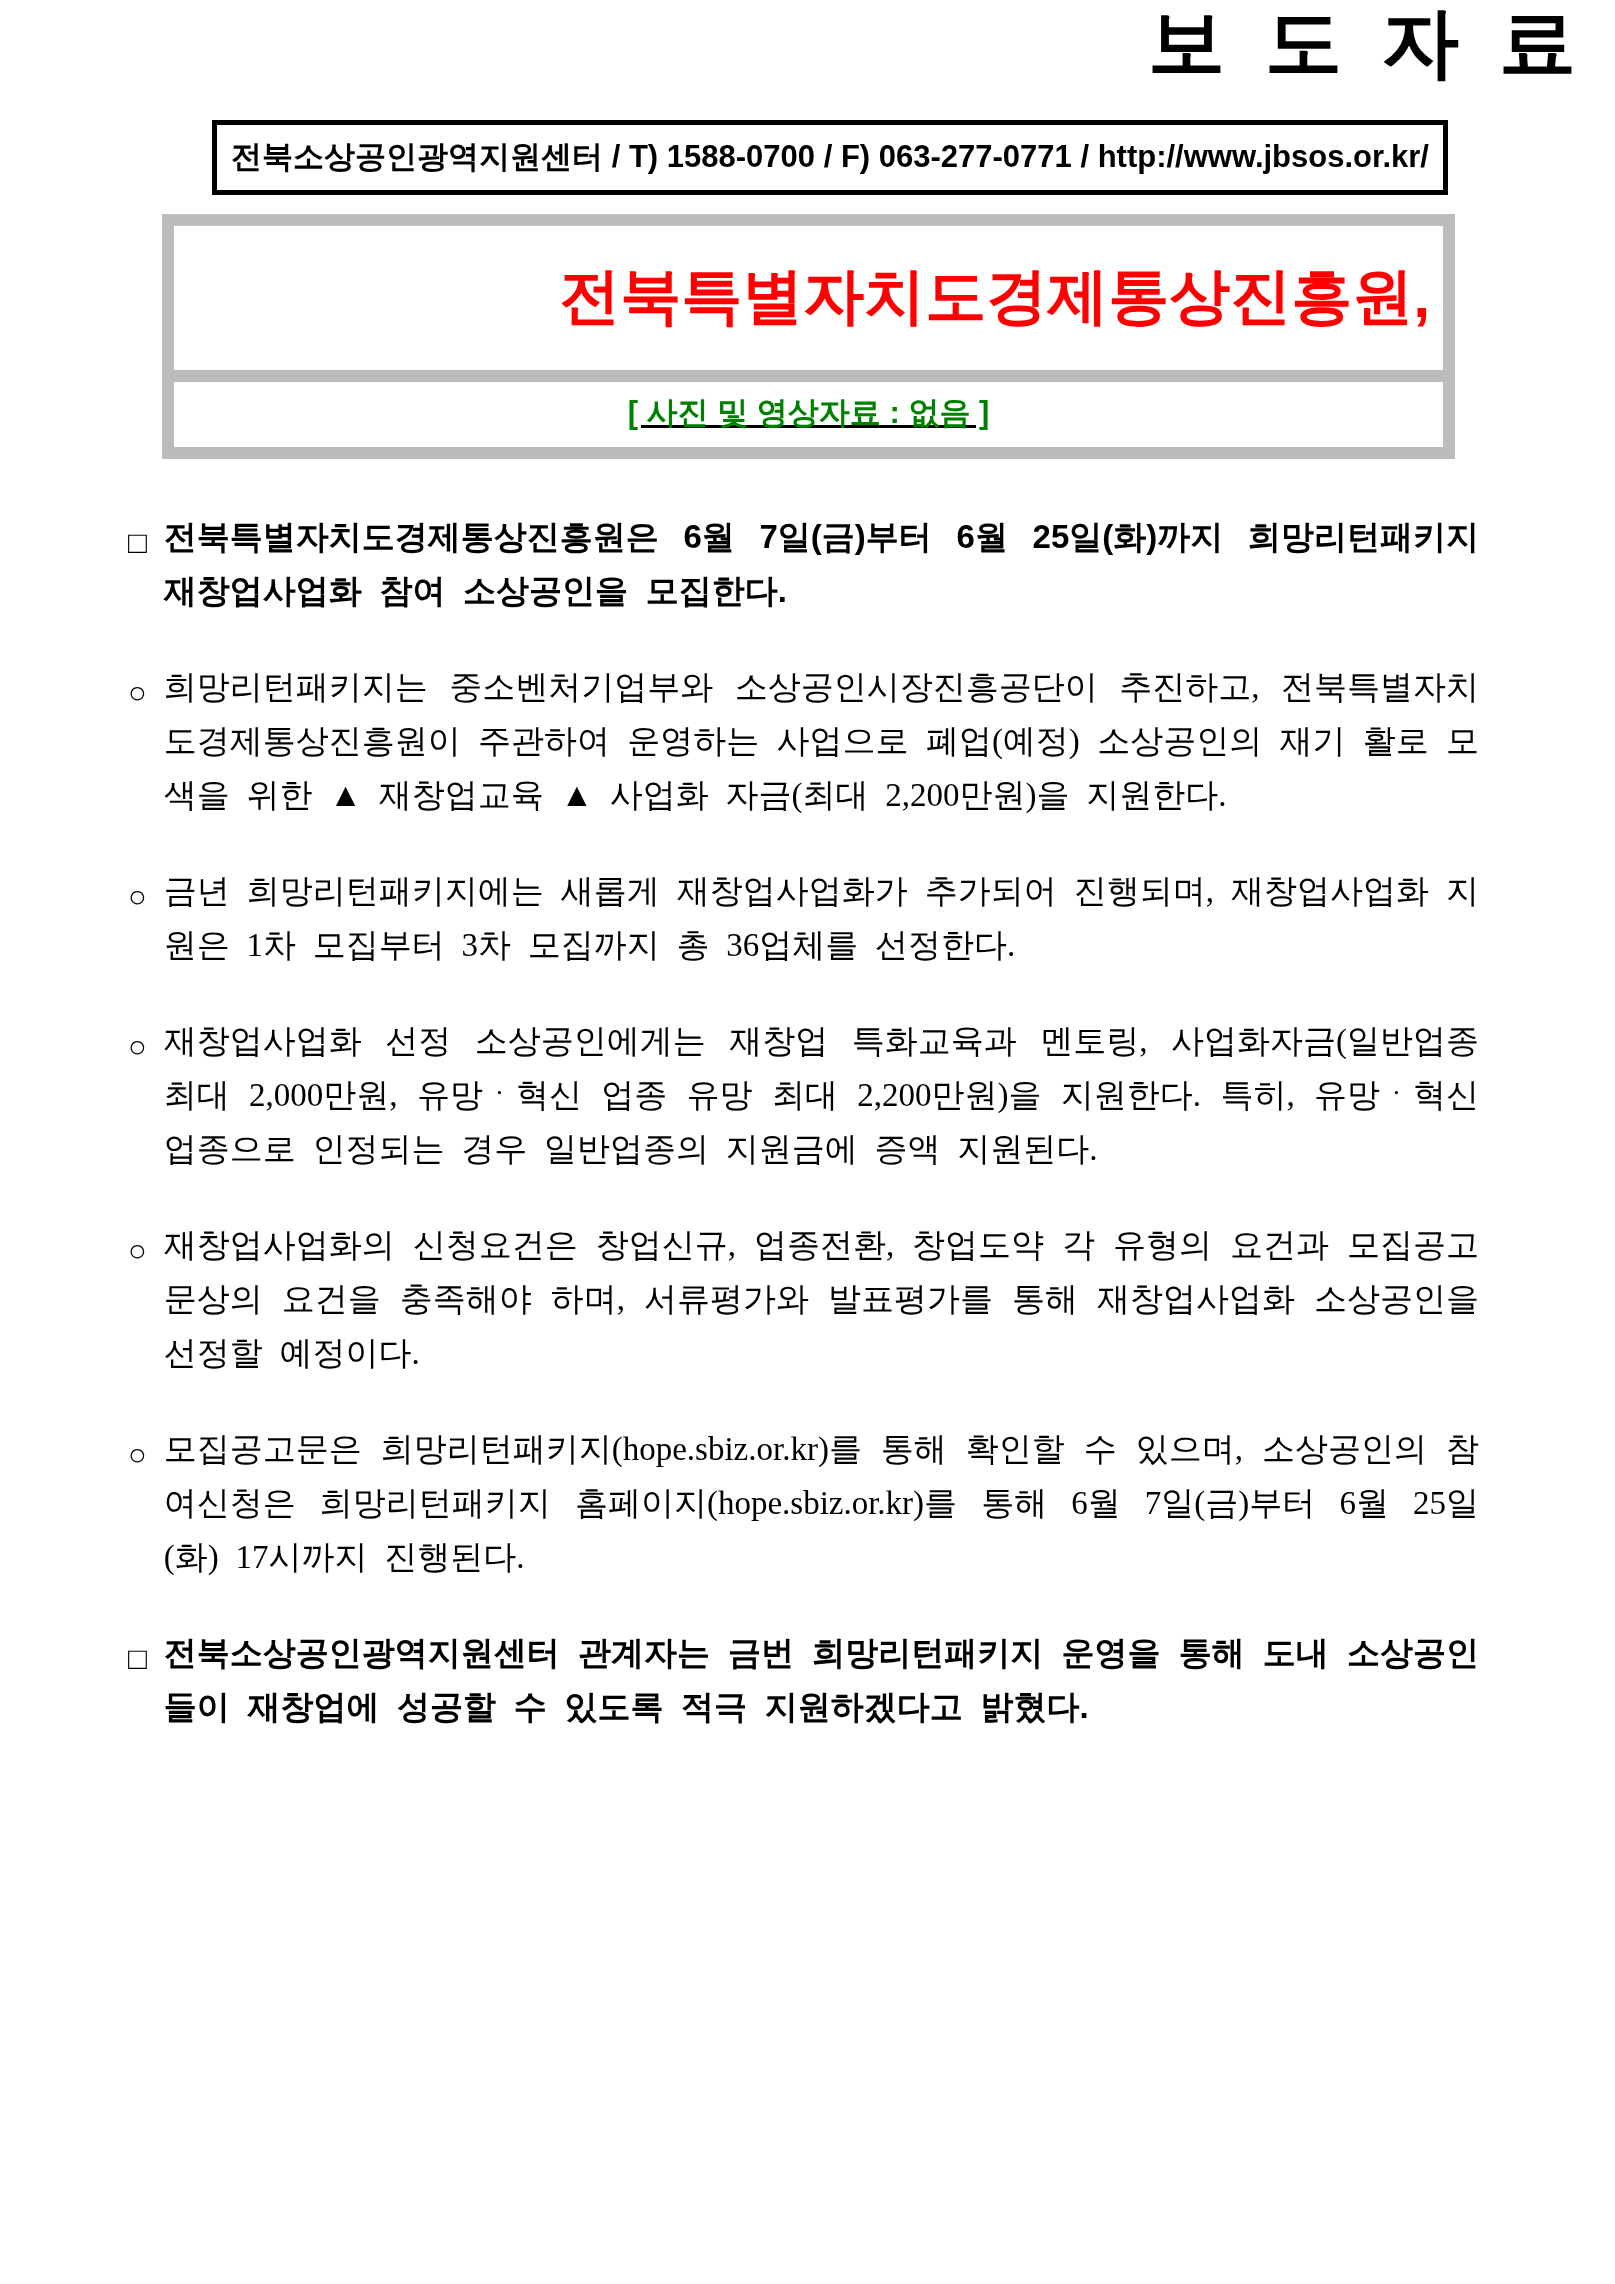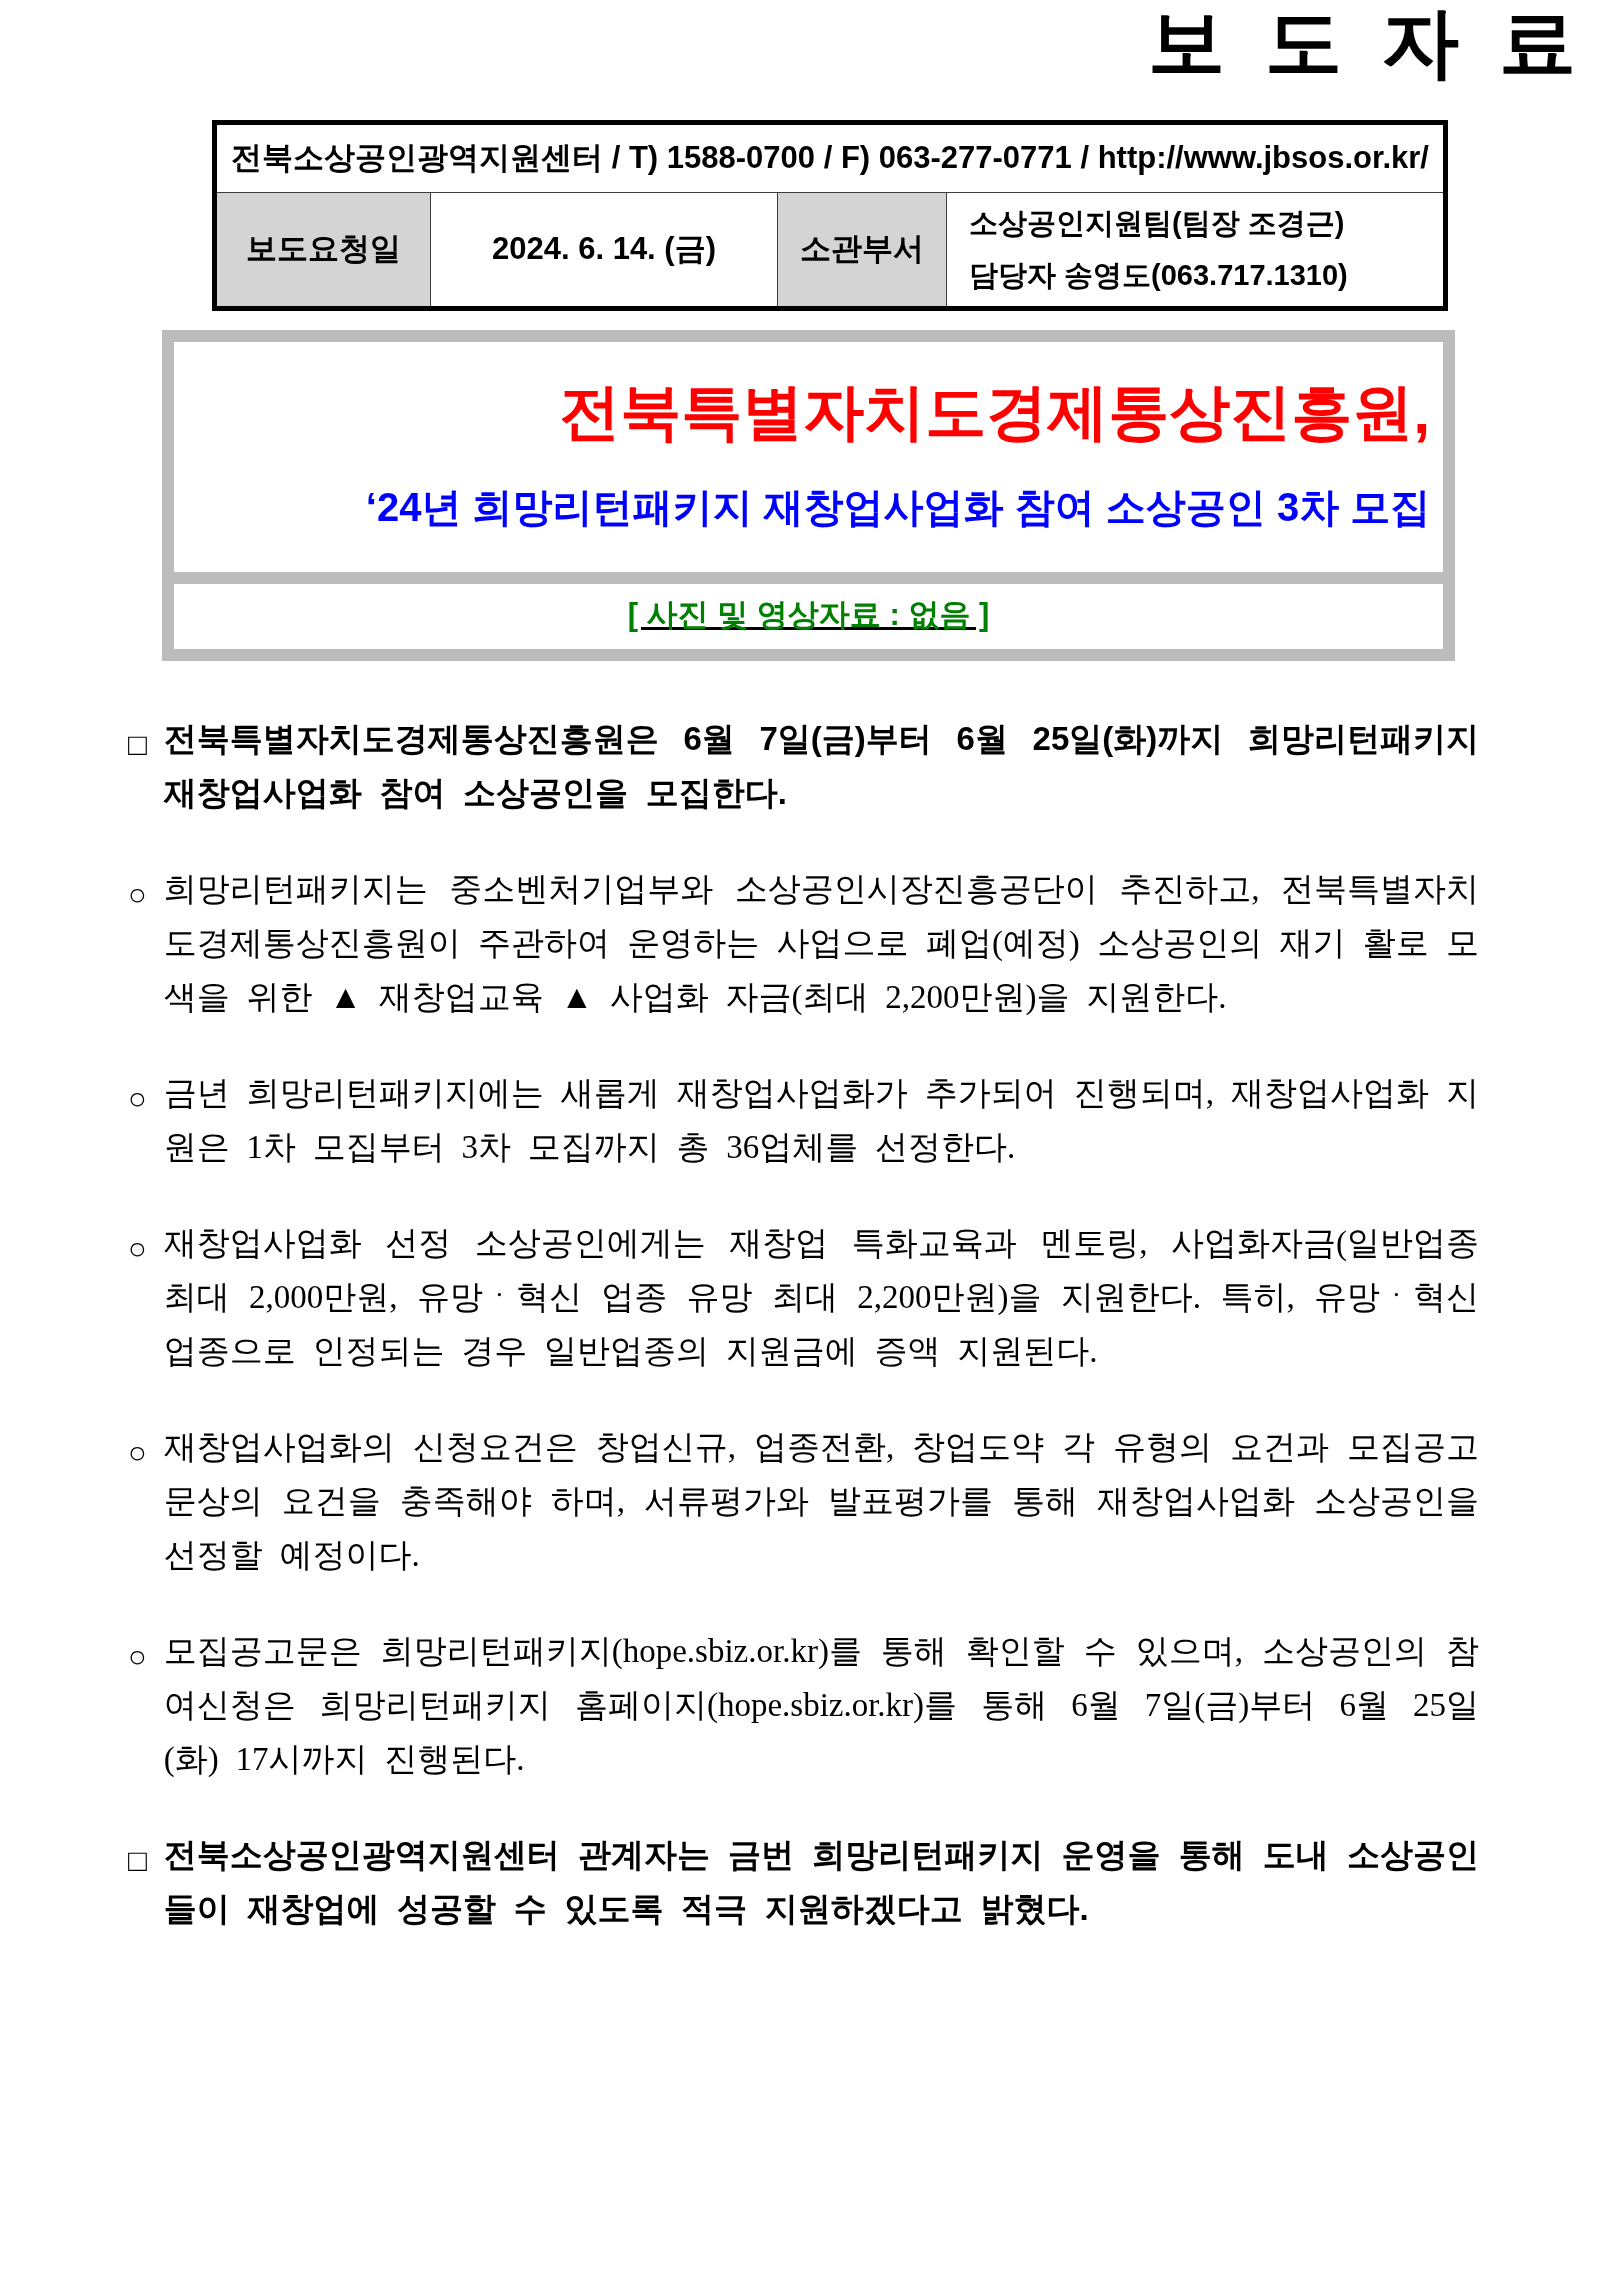--- a/index.html
+++ b/index.html
@@ -136,37 +136,27 @@
       <colgroup>
         <col style="width:216px">
         <col style="width:347px">
         <col style="width:169px">
         <col>
       </colgroup>
       <tbody>
           <tr>
         <td class="tbl-header" colspan="4">전북소상공인광역지원센터 / T) 1588-0700 / F) 063-277-0771 / http://www.jbsos.or.kr/</td>
       </tr>
-      <tr>
-        <td class="label-cell">보도요청일</td>
-        <td class="date-cell">2024. 6. 14. (금)</td>
-        <td class="label-cell">소관부서</td>
-        <td class="contact-cell">
-          <div>소상공인지원팀(팀장 조경근)</div>
-          <div>담당자 송영도(063.717.1310)</div>
-        </td>
-      </tr>
     </tbody>
       </table>
   </div>
 
   <div class="headline-frame">
     <div class="headline-box">
       <div class="headline-line1">전북특별자치도경제통상진흥원,</div>
-      <div class="headline-line2">‘24년 희망리턴패키지 재창업사업화 참여 소상공인 3차 모집</div>
     </div>
     <div class="media-note-box">
       <div class="media-note">[ 사진 및 영상자료 : 없음 ]</div>
     </div>
   </div>
 
   <div class="body-area">
 
     <div class="para gothic">
       <span class="bullet">□</span>

